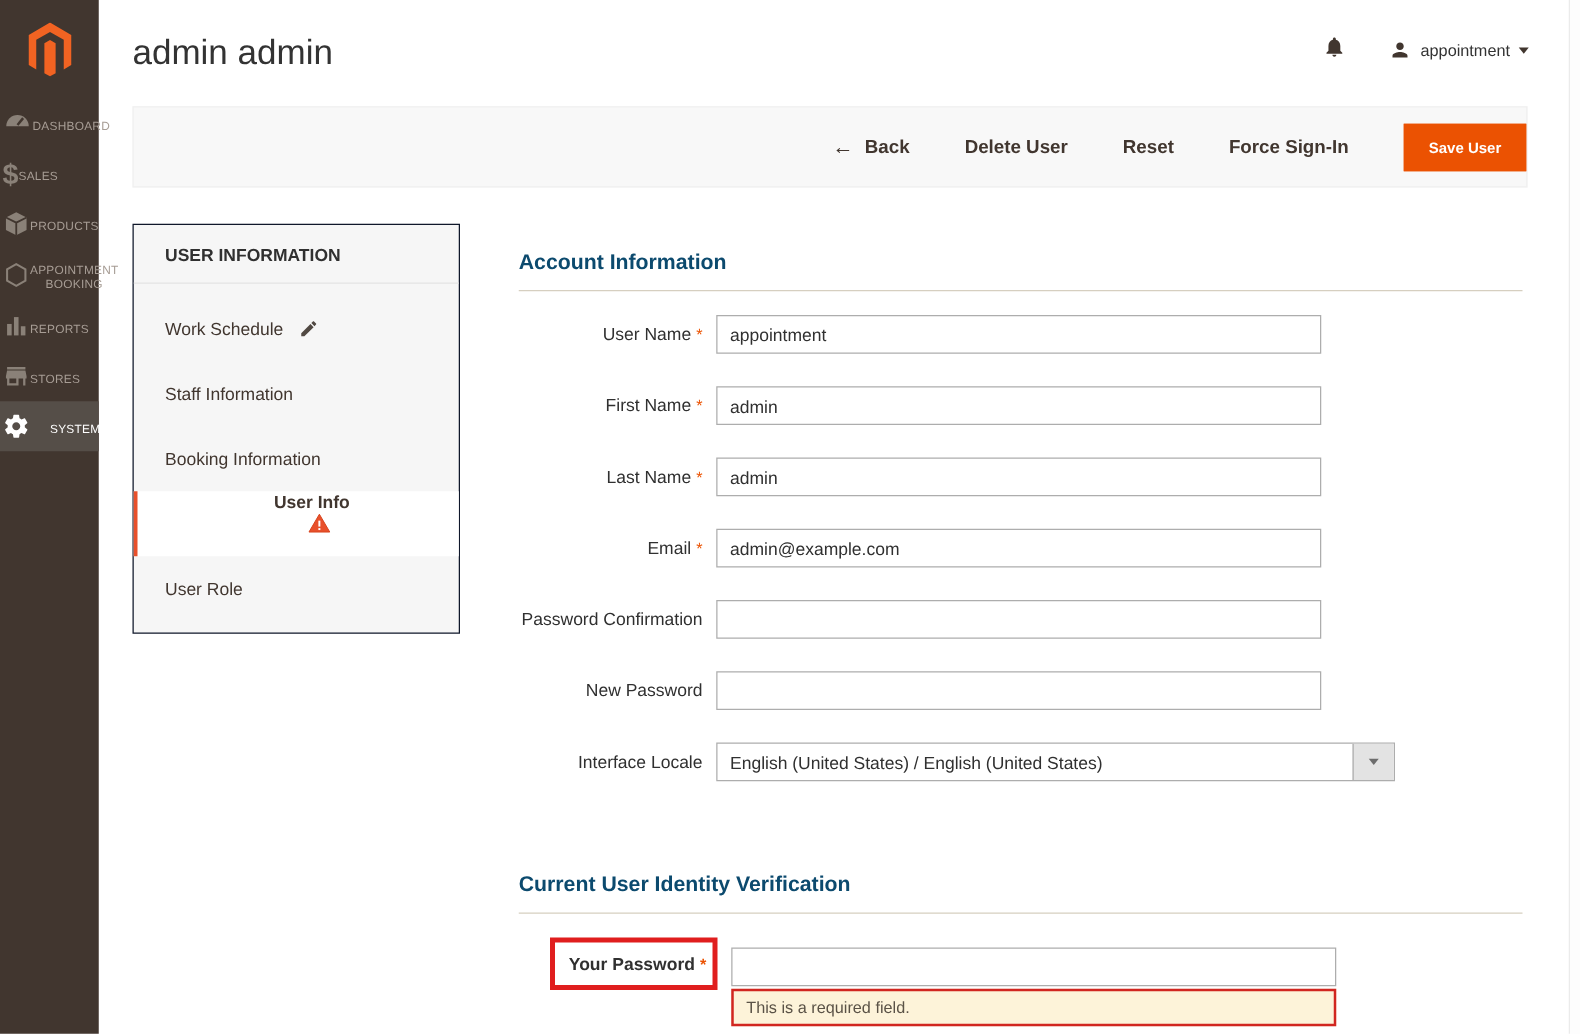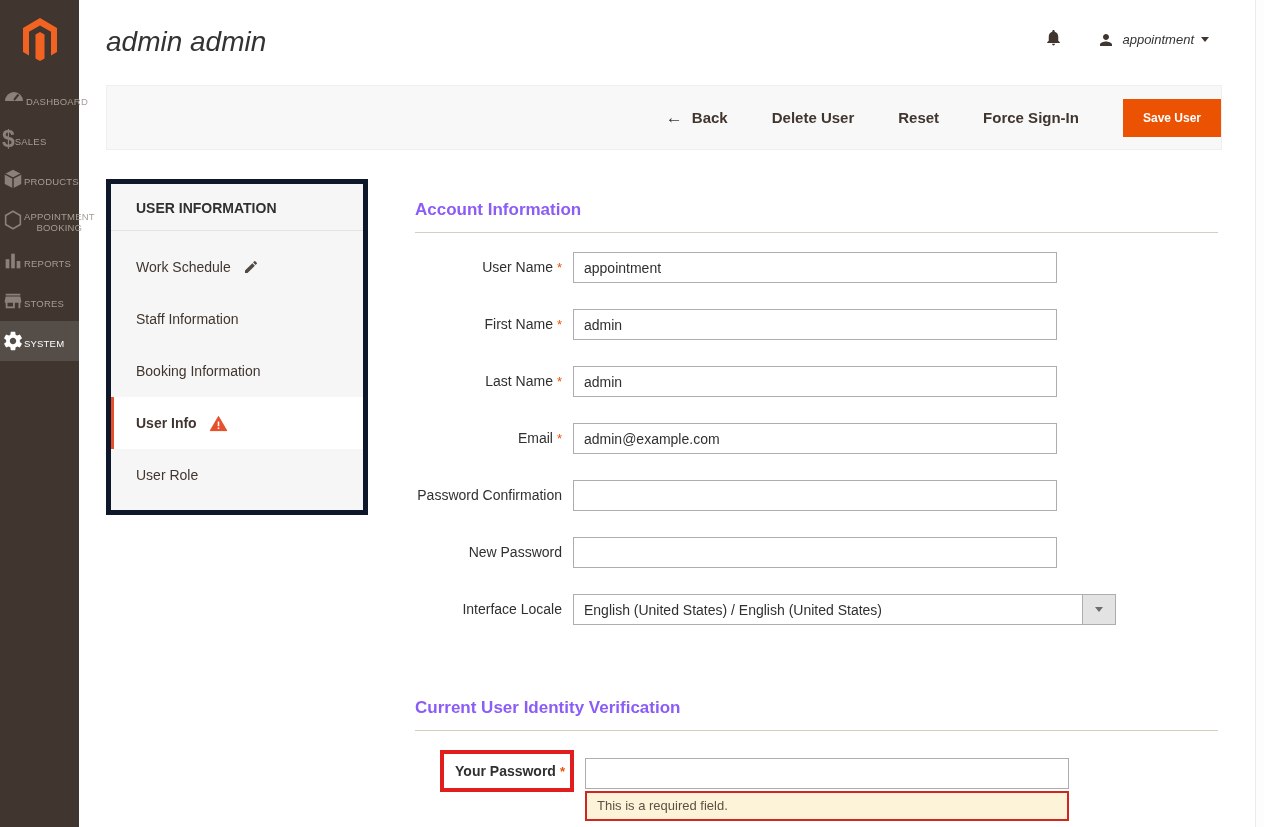--- a/index.html
+++ b/index.html
@@ -10,26 +10,26 @@
   .sidebar { position:absolute; left:0; top:0; width:79px; height:827px;
     background:#41362f; z-index:5; }
   .logo { height:79px; display:flex; align-items:center; justify-content:center; }
   .nav-item { width:79px; padding:8px 2px; display:flex; flex-direction:row;
     align-items:center; cursor:pointer; }
   .nav-item .nav-icon { height:24px; display:flex; align-items:center; justify-content:center; }
   .nav-item .nav-icon svg { fill:#8a8178; }
   .nav-item .nav-icon .dollar { color:#8a8178; font-size:23px; font-weight:bold; line-height:24px; }
   .nav-label { margin-top:4px; font-size:9.5px; line-height:11px; letter-spacing:.2px;
     color:#a79d95; text-align:center; }
-  .nav-item.active { background:#554e48; }
+  .nav-item.active { background:#554e48;gap:16px; }
   .nav-item.active .nav-icon svg { fill:#ffffff; }
   .nav-item.active .nav-label { color:#ffffff; }
 
   
-  .header { position:absolute; left:79px; top:0; right:14px; height:85px; background:#fff;font-style:italic; }
+  .header { position:absolute; left:79px; top:0; right:0; height:85px; background:#fff; }
   .page-title { position:absolute; left:27px; top:26px; font-size:28px; font-weight:400;
     color:#333; }
   .header-right { position:absolute; right:41px; top:28px; display:flex; align-items:center; }
   .bell-wrap { margin-right:34px; cursor:pointer; }
   .user-menu { display:flex; align-items:center; cursor:pointer; }
   .user-menu-label { margin-left:7px; font-size:13px; color:#333; }
   .caret-down { margin-left:7px; width:0; height:0; border-left:4px solid transparent;
     border-right:4px solid transparent; border-top:5px solid #41362f; }
 
   
@@ -38,33 +38,33 @@
     justify-content:flex-end; }
   .action-link { font-size:15px; font-weight:600; color:#41362f; cursor:pointer;
     margin-right:44px; display:flex; align-items:center; }
   .back-arrow { font-size:17px; font-weight:400; margin-right:9px; color:#41362f; }
   .save-btn { background:#eb5202; color:#fff; font-size:12px; font-weight:600;
     border:1px solid #eb5202; padding:11px 19px; cursor:pointer; margin-right:0;
     font-family:"Liberation Sans", sans-serif; }
 
   
   .tabs-panel { position:absolute; left:106px; top:179px; width:262px;
-    background:#f6f6f6; border:5px solid #0f172a; }
+    background:#f6f6f6; border:1px solid #0f172a; }
   .tabs-header { padding:16px 0 14px 25px; font-size:14px; font-weight:700;
     color:#303030; border-bottom:1px solid #e3e3e3; }
   .tabs-items { padding:10px 0 9px; }
   .tab-item { height:52px; display:flex; align-items:center; padding-left:25px;
     font-size:14px; color:#41362f; cursor:pointer; }
   .tab-item.active { background:#fff; border-left:3px solid #e8502b; padding-left:22px;
-    font-weight:700; }
+    font-weight:700;flex-direction:column; }
   .tab-icon { margin-left:12px; display:flex; align-items:center; }
 
   
   .form-area { position:absolute; left:415px; top:200px; width:803px; }
-  .section-title { font-size:17px; font-weight:600; color:#8b5cf6;
+  .section-title { font-size:17px; font-weight:600; color:#0c4a6e;
     padding-bottom:12px; border-bottom:1px solid #d6cfc0; margin-bottom:19px; }
   .form-row { display:flex; margin-bottom:26px; }
   .label-box { width:147px; text-align:right; padding-top:7px; font-size:14px;
     font-weight:400; color:#303030; line-height:16px; word-break:break-all; }
   .req-mark { color:#eb5202; margin-left:4px; font-size:13px; }
   .input-col { margin-left:11px; display:flex; flex-direction:column; }
   .text-input { width:484px; height:31px; border:1px solid #adadad; padding:0 10px;
     font-size:14px; color:#303030; background:#fff;
     font-family:"Liberation Sans", sans-serif; }
   .select-box { width:543px; height:31px; border:1px solid #adadad; background:#fff;

